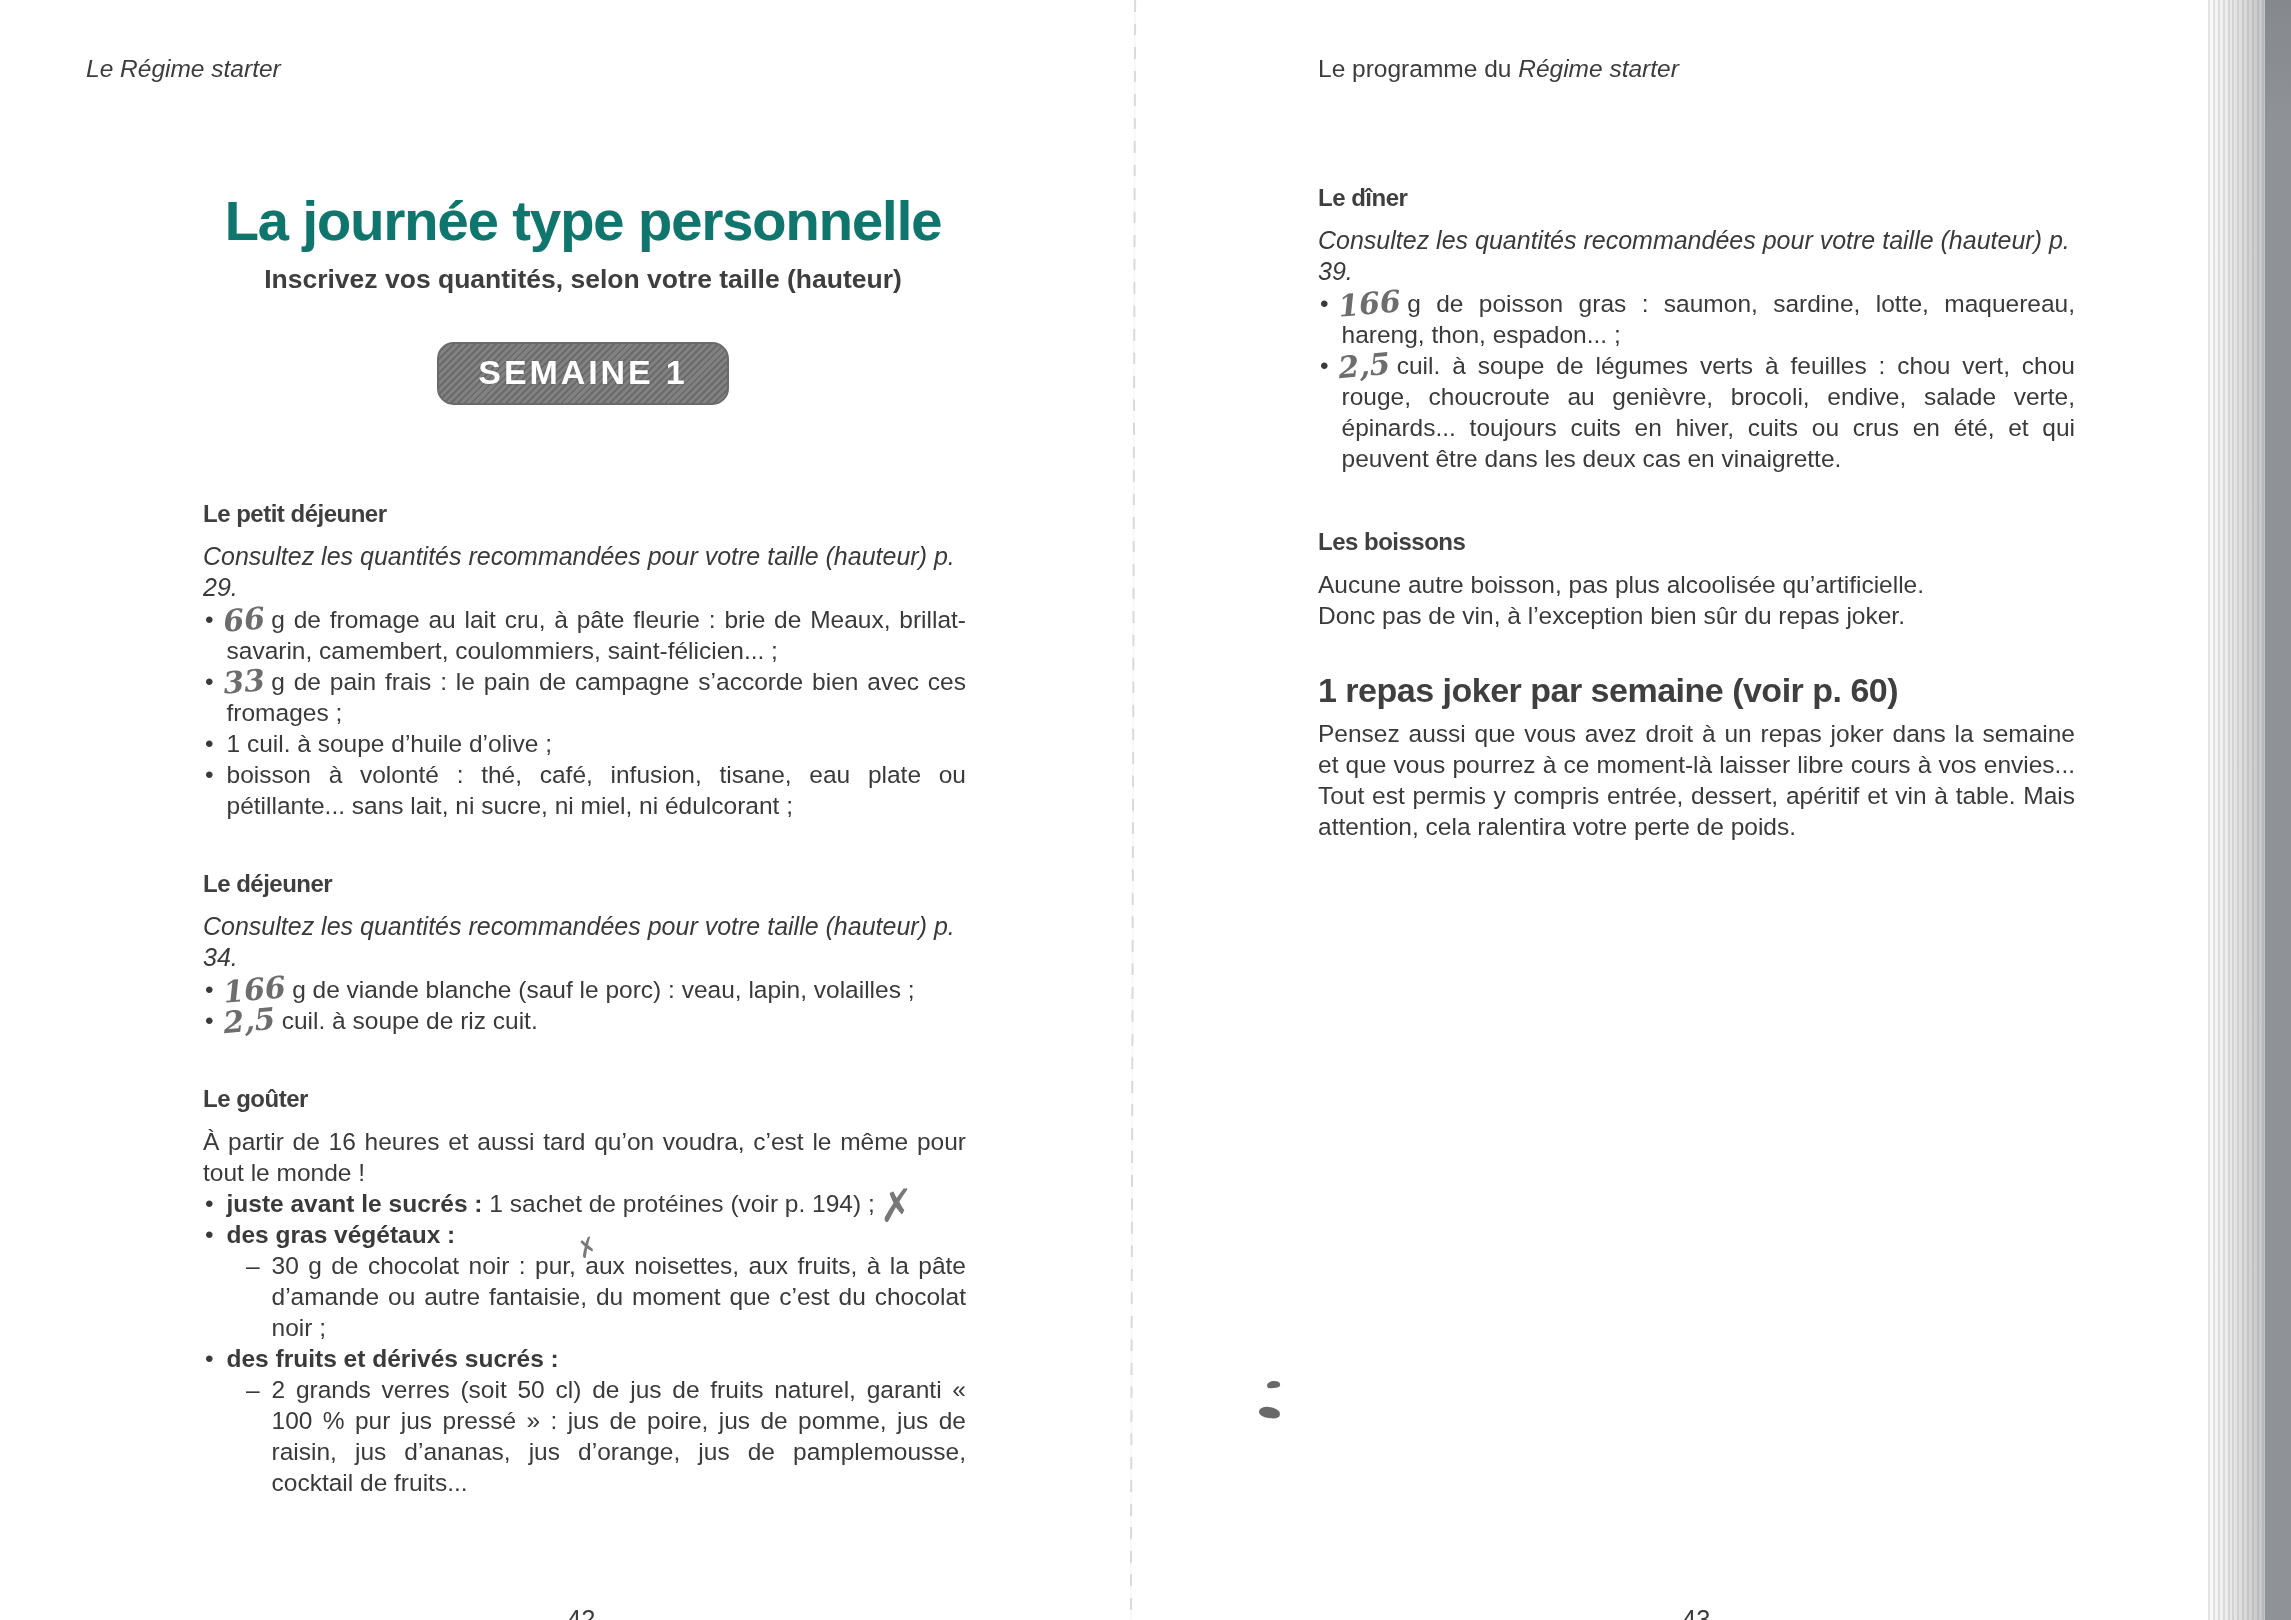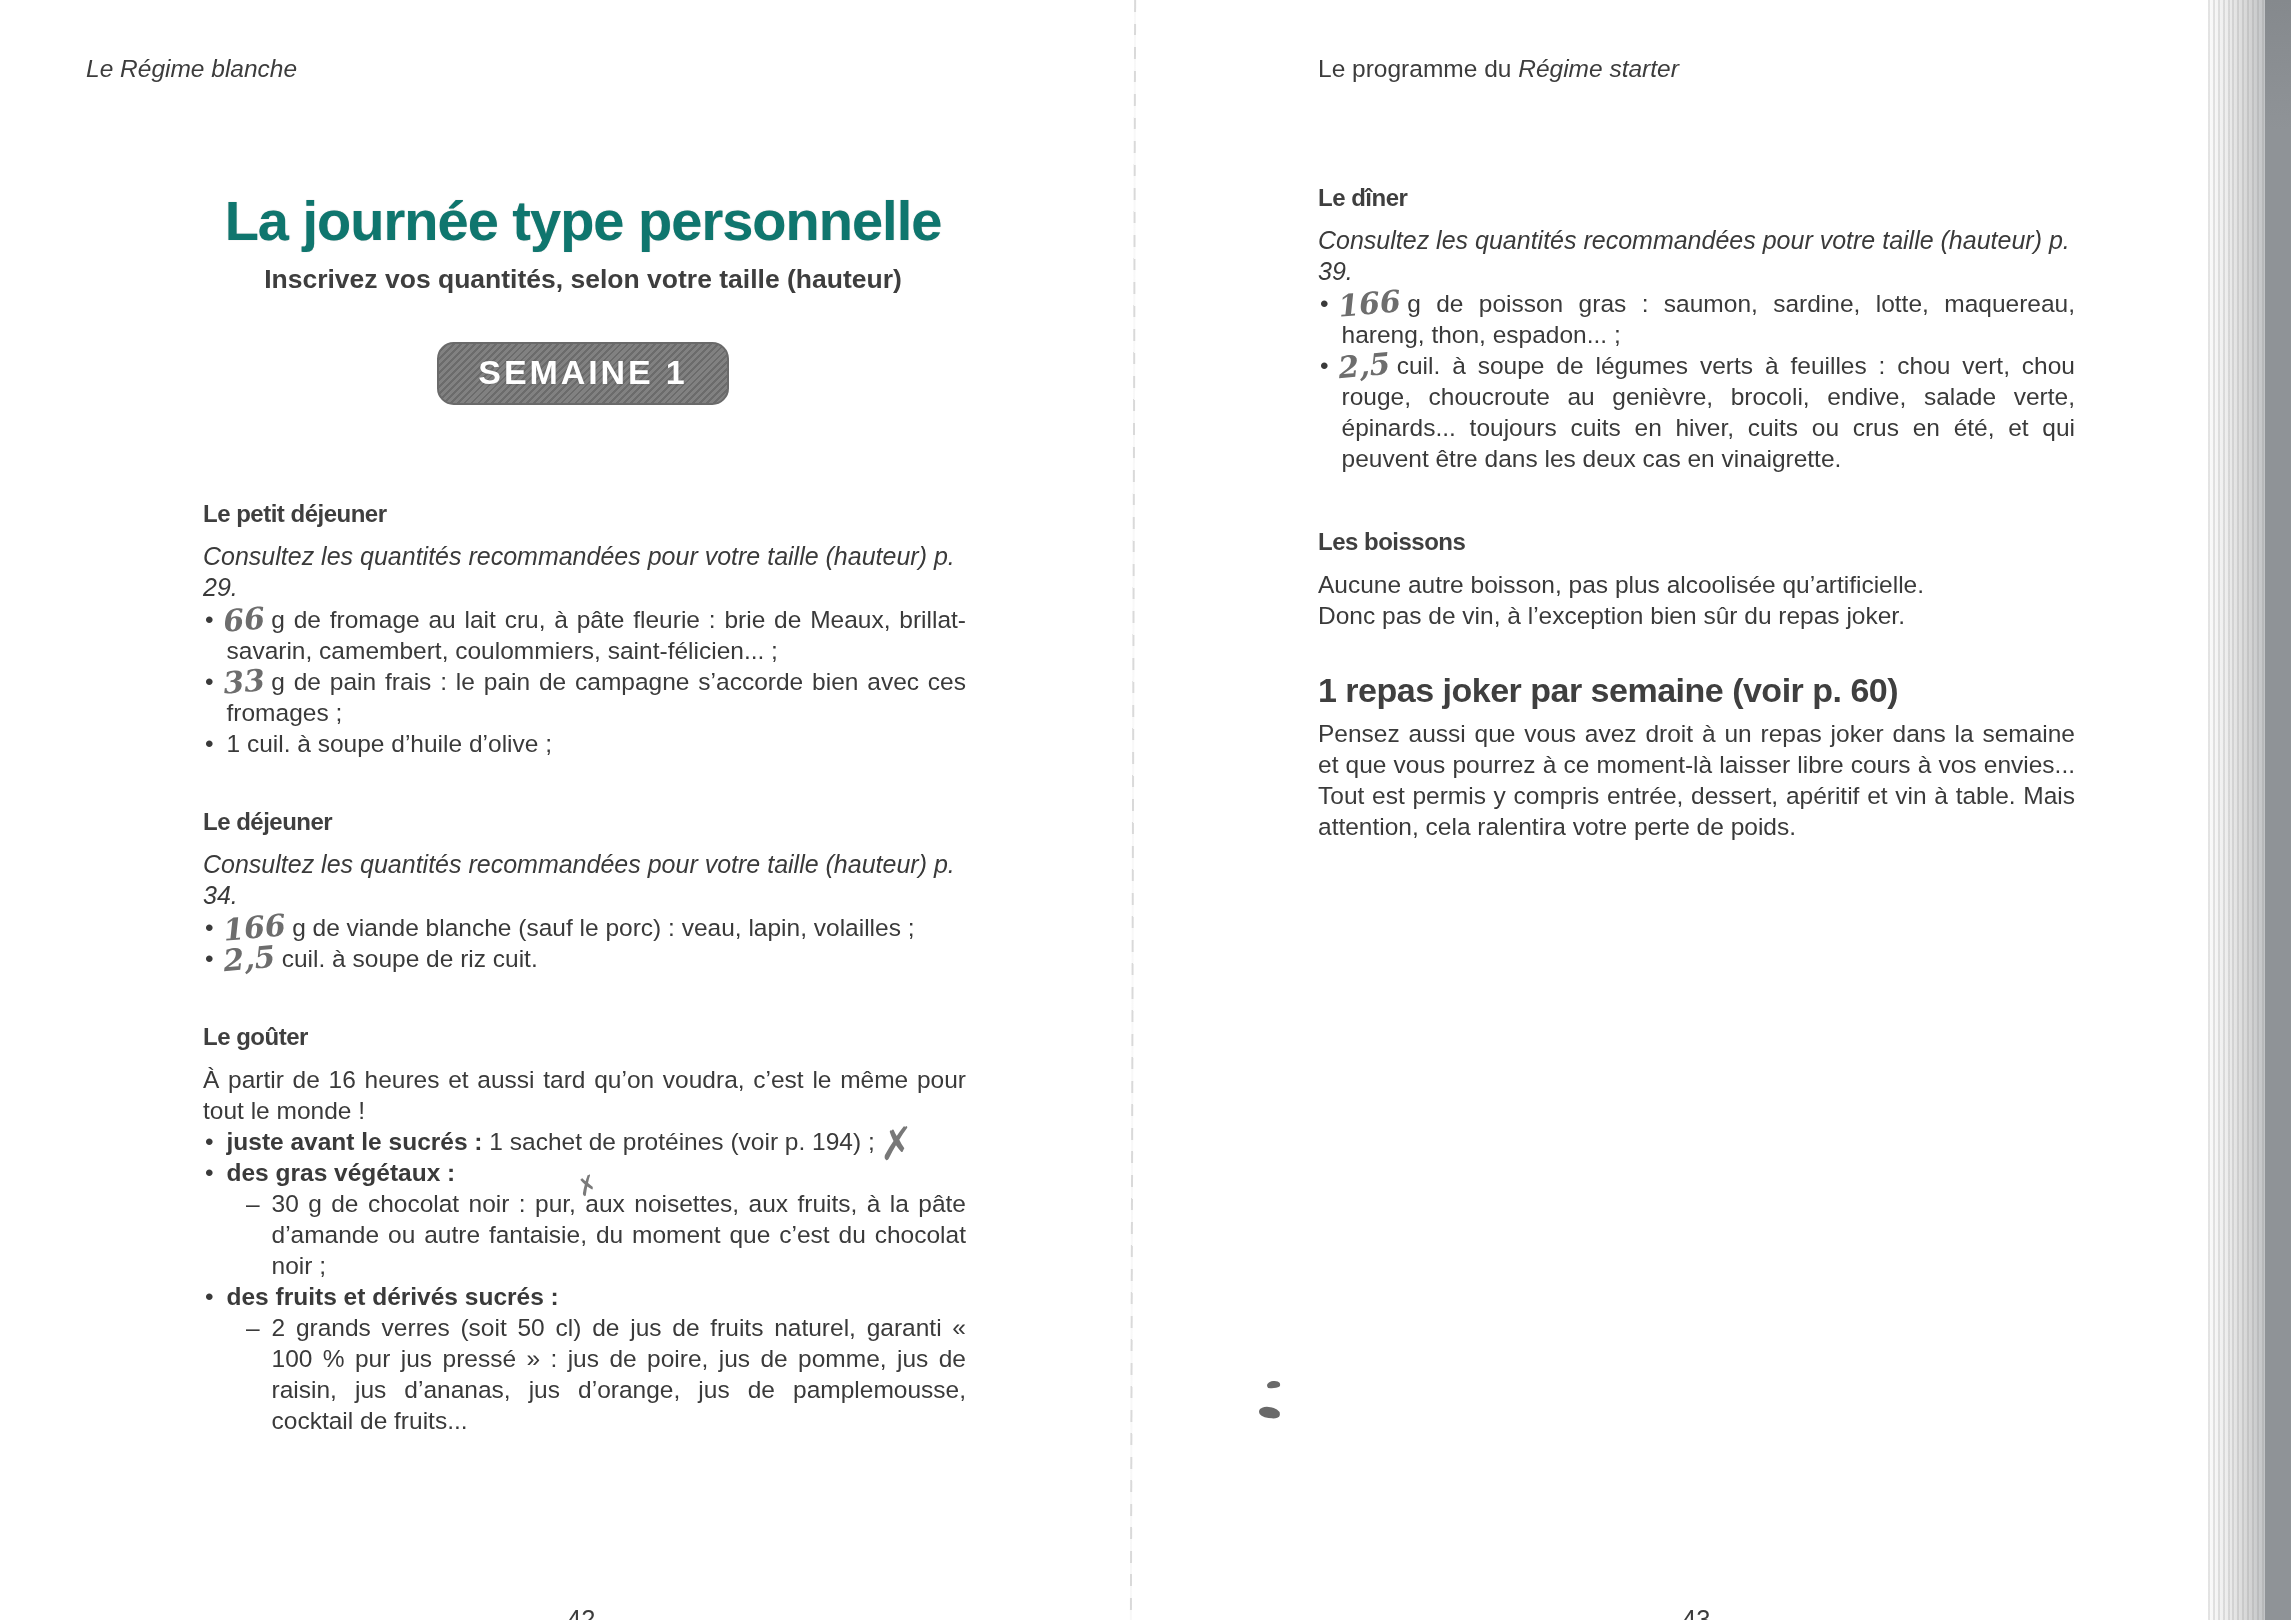--- a/index.html
+++ b/index.html
@@ -90,38 +90,39 @@
 </style>
 </head>
 <body>
 
 <div class="fold-line"></div>
 <div class="page-edge"></div>
 <div class="scanner-bg"></div>
 <div class="smudge s1"></div>
 <div class="smudge s2"></div>
 
-<div class="runhead left">Le Régime blanche</div>
+<div class="runhead left">Le Régime starter</div>
 <div class="runhead right"><span>Le programme du </span><span class="it">Régime starter</span></div>
 
 <div class="title-block">
   <h1>La journée type personnelle</h1>
   <div class="subtitle">Inscrivez vos quantités, selon votre taille (hauteur)</div>
   <div><span class="badge">SEMAINE 1</span></div>
 </div>
 
 <div class="col left">
 
   <div class="section">
     <h3>Le petit déjeuner</h3>
     <p class="note">Consultez les quantités recommandées pour votre taille (hauteur) p. 29.</p>
     <ul>
       <li><span class="hand">66</span><span>g de fromage au lait cru, à pâte fleurie : brie de Meaux, brillat-savarin, camembert, coulommiers, saint-félicien... ;</span></li>
       <li><span class="hand">33</span><span>g de pain frais : le pain de campagne s’accorde bien avec ces fromages ;</span></li>
       <li><span>1 cuil. à soupe d’huile d’olive ;</span></li>
+      <li><span>boisson à volonté : thé, café, infusion, tisane, eau plate ou pétillante... sans lait, ni sucre, ni miel, ni édulcorant ;</span></li>
     </ul>
   </div>
 
   <div class="section">
     <h3>Le déjeuner</h3>
     <p class="note">Consultez les quantités recommandées pour votre taille (hauteur) p. 34.</p>
     <ul>
       <li><span class="hand">166</span><span>g de viande blanche (sauf le porc) : veau, lapin, volailles ;</span></li>
       <li><span class="hand">2,5</span><span>cuil. à soupe de riz cuit.</span></li>
     </ul>

